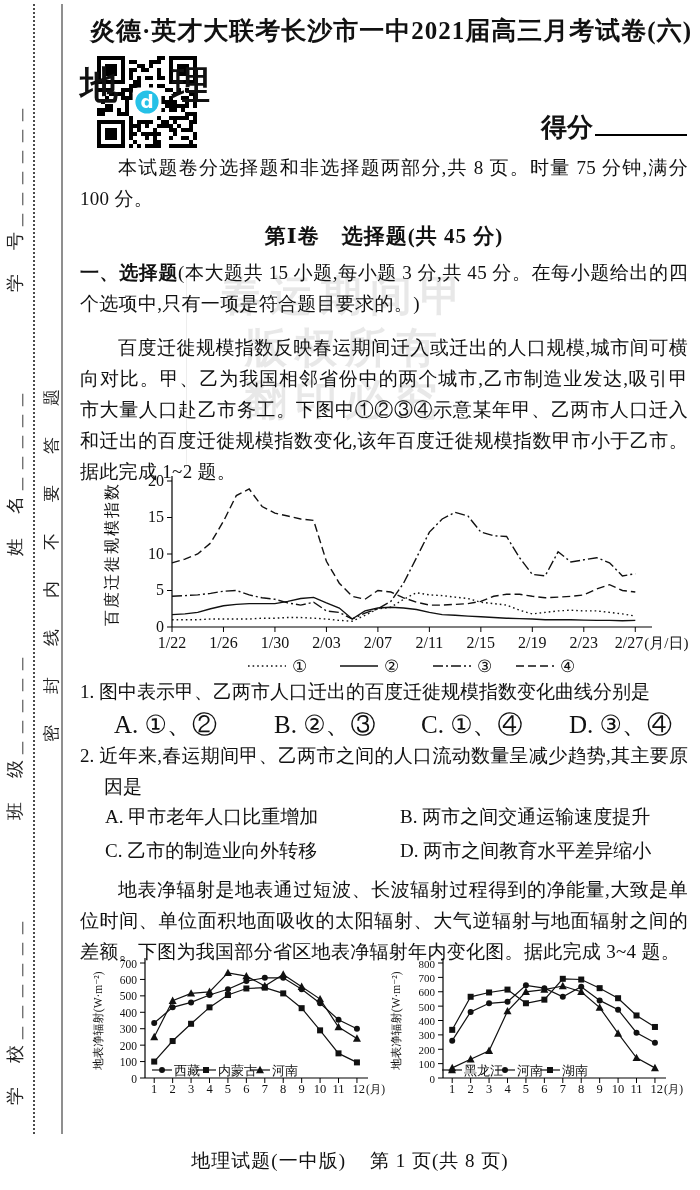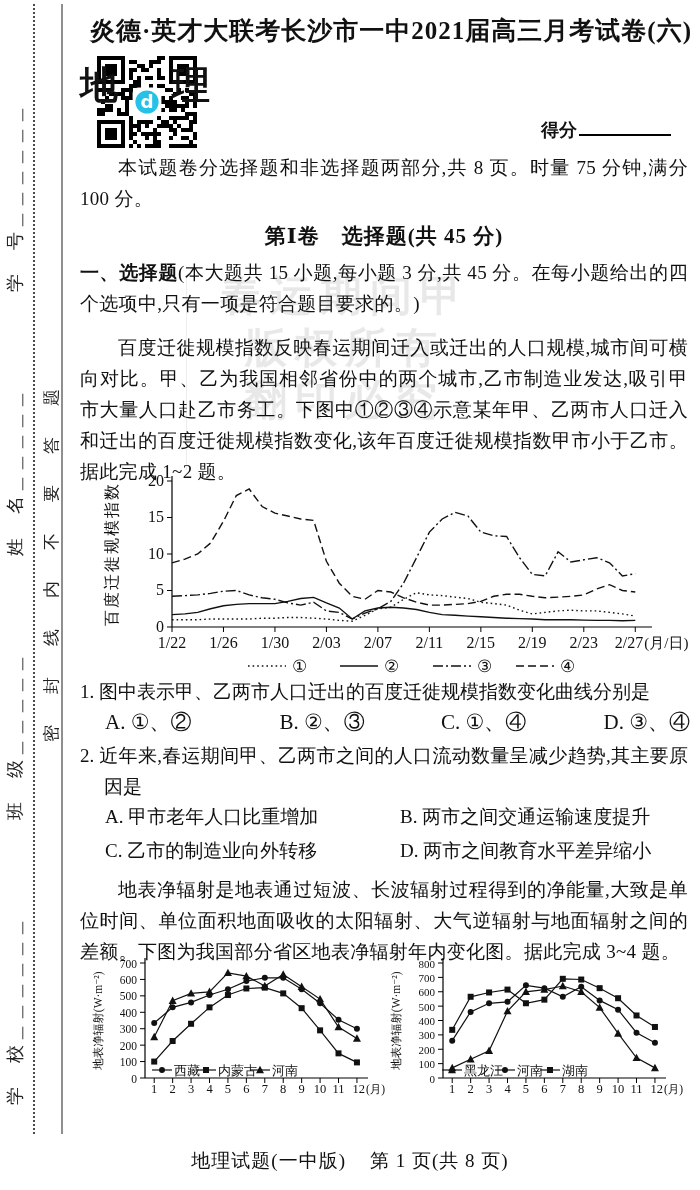--- a/index.html
+++ b/index.html
@@ -16,30 +16,30 @@
             transform-origin:0 0;font-size:17px;letter-spacing:31px;color:#222;white-space:nowrap;}
   
   .wm{position:absolute;left:180px;top:270px;width:330px;text-align:center;z-index:0;
       font-weight:bold;color:rgba(0,0,0,0.09);font-size:42px;letter-spacing:8px;line-height:52px;}
   .wm-border{position:absolute;left:186px;top:278px;height:192px;width:0;border-left:1px solid rgba(0,0,0,0.07);}
   .content{position:absolute;left:0;top:0;width:700px;height:1014px;z-index:1;}
   .examtitle{position:absolute;left:90px;right:8px;top:14px;text-align:center;
              font-size:25px;font-weight:900;letter-spacing:1px;white-space:nowrap;}
   .subject{position:absolute;left:80px;right:10px;top:60px;text-align:left;
            font-size:38px;font-weight:900;letter-spacing:8px;}
-  .score{position:absolute;left:541px;top:110px;font-size:18px;font-weight:700;}
+  .score{position:absolute;left:541px;top:110px;font-size:26px;font-weight:700;}
   .score .blank{display:inline-block;width:92px;height:24px;border-bottom:2px solid #000;margin-left:2px;}
   .para{position:absolute;left:80px;right:12px;font-size:19px;line-height:31px;
         text-align:justify;letter-spacing:0.3px;}
   .indent{text-indent:2em;}
   .sec-head{position:absolute;left:80px;right:12px;top:222px;text-align:center;
             font-size:21px;font-weight:700;letter-spacing:1px;}
   .qline{position:absolute;left:80px;right:12px;font-size:19px;line-height:31px;
          padding-left:24px;text-indent:-24px;text-align:justify;}
-  .optrow{position:absolute;left:105px;right:10px;display:flex;font-size:21px;justify-content:space-between;}
+  .optrow{position:absolute;left:114px;right:10px;display:flex;font-size:25px;}
   .optrow span:nth-child(1){width:160px;}
   .optrow span:nth-child(2){width:147px;}
   .optrow span:nth-child(3){width:148px;}
   .optgrid{position:absolute;left:105px;right:10px;display:grid;
            grid-template-columns:295px auto;row-gap:12px;font-size:19px;line-height:22px;}
   .chart{position:absolute;}
   .chart svg text{fill:#111;}
   .footer{position:absolute;left:0;right:0;top:1148px;text-align:center;font-size:19px;letter-spacing:1px;}
   .footer span{margin:0 12px;}
   .bold{font-weight:700;}

